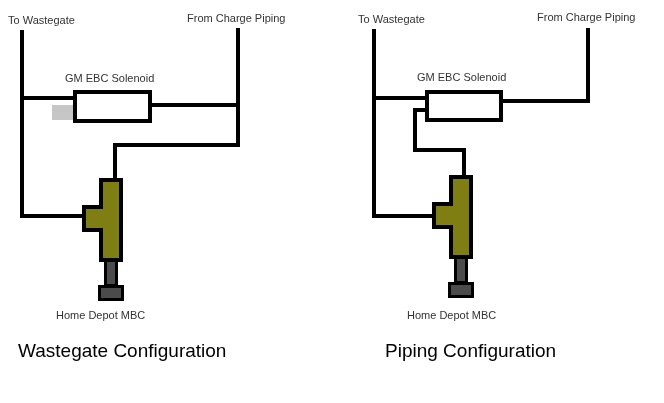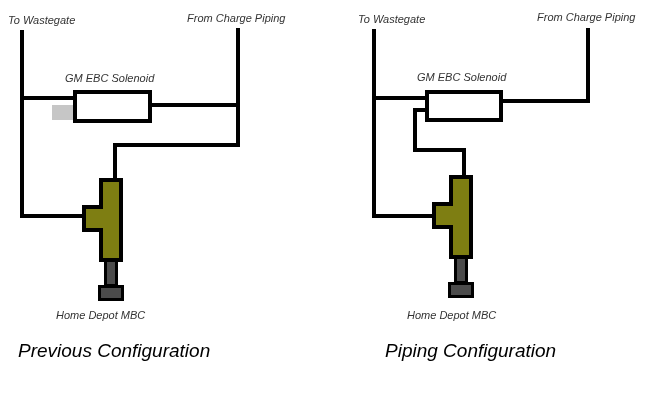--- a/index.html
+++ b/index.html
@@ -11,21 +11,20 @@
     --background:#ffffff;
   }
   html,body{margin:0;padding:0;}
   body{font-family:"Liberation Sans", sans-serif; background:#fff;}
   .canvas{
     position:relative;
     width:664px;
     height:386px;
     background:var(--background);
     overflow:hidden;
-    font-style:italic;
   }
   .pipe{position:absolute;background:var(--line);}
   .small-label{
     position:absolute;
     font-size:11px;
     line-height:12px;
     color:var(--label);
     white-space:nowrap;
   }
   .caption{
@@ -91,21 +90,21 @@
 
     <div class="valve" style="left:82px;top:178px;">
       <svg width="41" height="84" viewBox="0 0 41 84">
         <path d="M19,2 H39 V82 H19 V52 H2 V29 H19 Z" style="fill:var(--valve-olive);stroke:var(--line);stroke-width:4;"></path>
       </svg>
       <div class="stem"></div>
       <div class="knob"></div>
     </div>
 
     <div class="small-label" style="left:56px;top:309px;">Home Depot MBC</div>
-    <div class="caption" style="left:18px;top:340px;">Previous Configuration</div>
+    <div class="caption" style="left:18px;top:340px;">Wastegate Configuration</div>
   </div>
 
   <div>
     <div class="small-label" style="left:358px;top:13px;">To Wastegate</div>
     <div class="small-label" style="left:537px;top:11px;">From Charge Piping</div>
     <div class="small-label" style="left:417px;top:71px;">GM EBC Solenoid</div>
 
     <div class="pipe" style="left:372px;top:29px;width:4px;height:189px;"></div>
 
     <div class="pipe" style="left:372px;top:96px;width:55px;height:4px;"></div>

